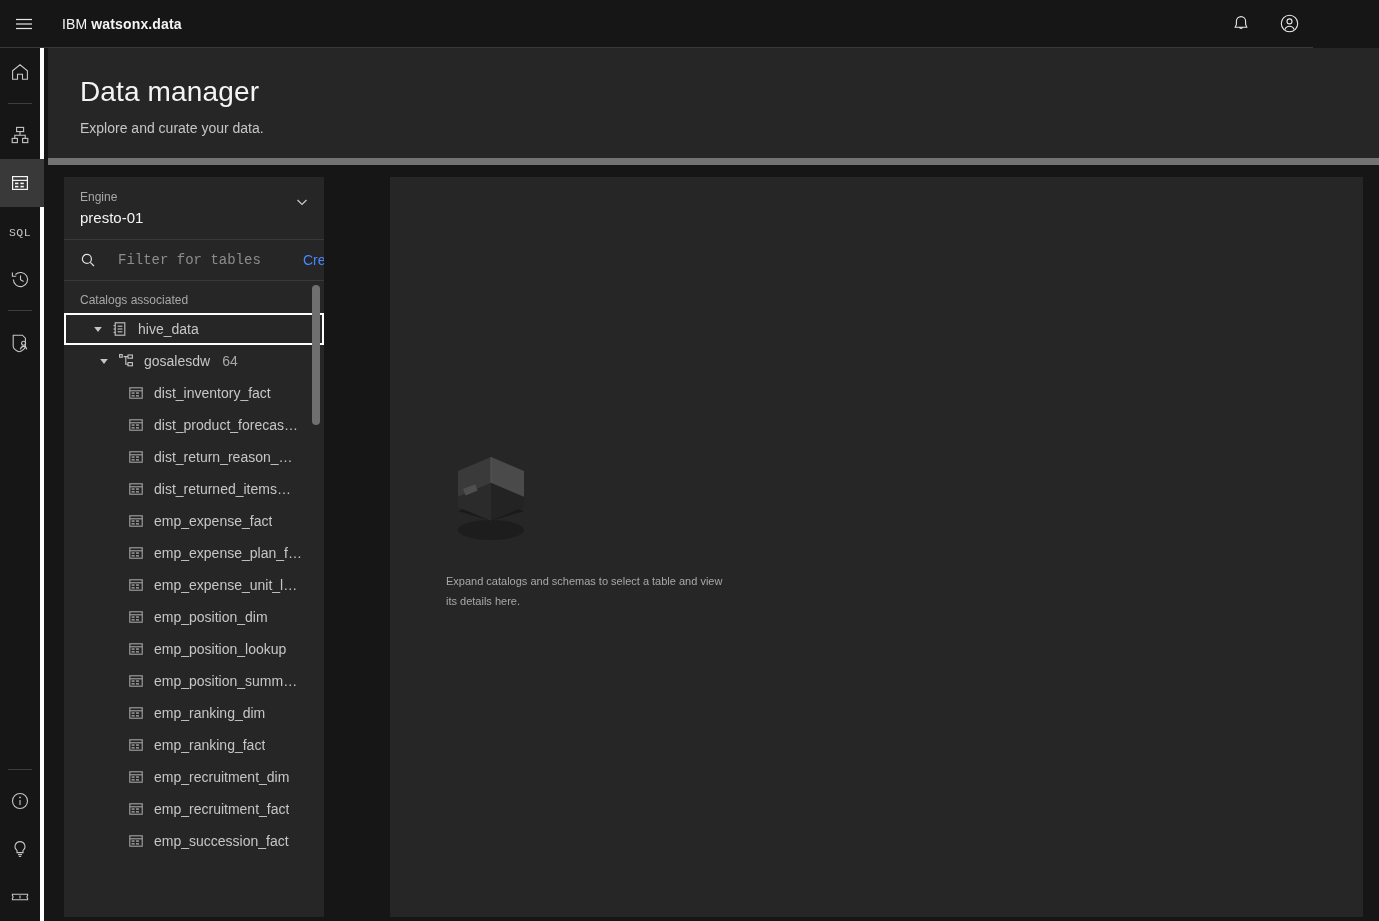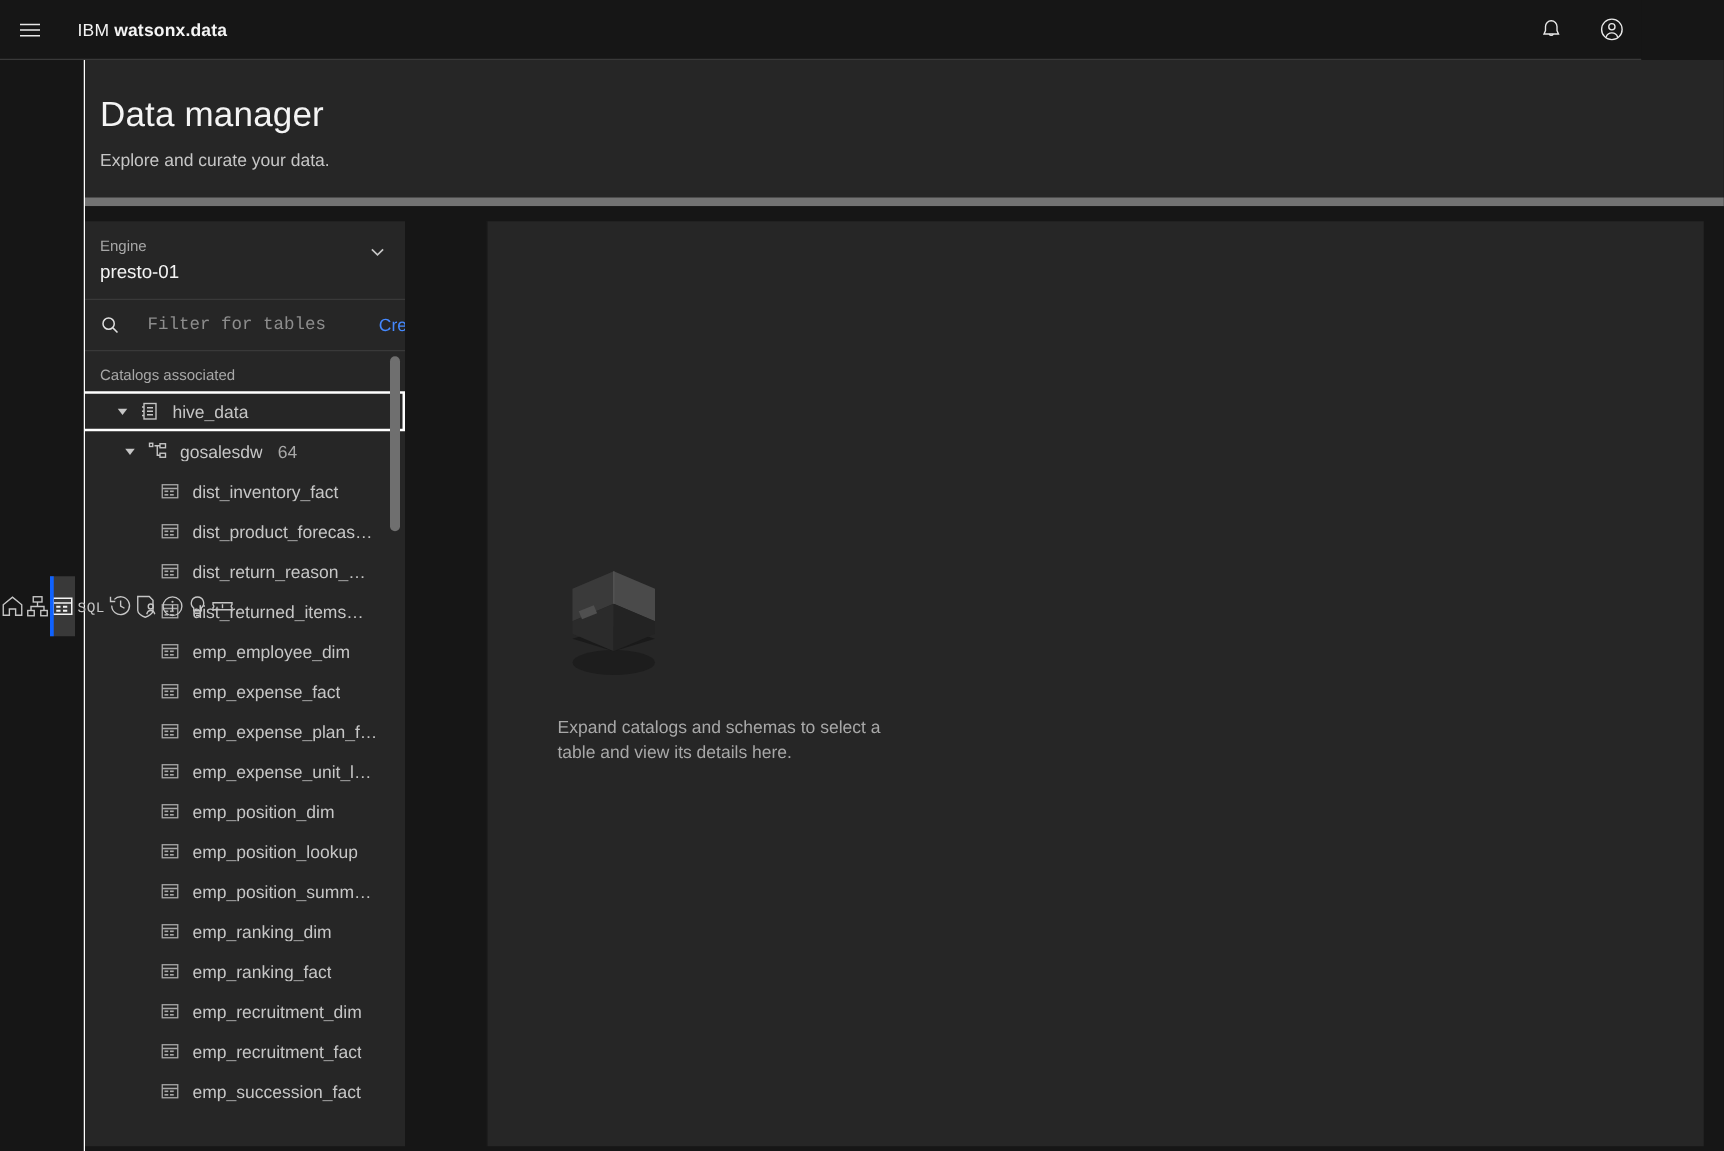--- a/index.html
+++ b/index.html
@@ -37,24 +37,24 @@
   }
   .hdr-icon {
     width: 48px; height: 47px;
     display: flex; align-items: center; justify-content: center;
     cursor: pointer;
   }
 
   
   .rail {
     position: absolute; top: 48px; left: 0;
-    width: 68px; height: 873px;
+    width: 44px; height: 873px;
     background: #161616;
-    border-right: 1px solid #ffffff;
-    display: flex; flex-direction: row; align-items: center;
+    border-right: 4px solid #ffffff;
+    display: flex; flex-direction: column; align-items: center;
     z-index: 35;
   }
   .rail-item {
     width: 48px; height: 48px;
     display: flex; align-items: center; justify-content: center;
     position: relative; cursor: pointer;
   }
   .rail-item.active { background: #393939; }
   .rail-item.active::before {
     content: ""; position: absolute; left: 0; top: 0;
@@ -176,21 +176,21 @@
     background: #262626;
     border-left: 1px solid #161616;
   }
   .empty-wrap {
     position: absolute; left: 56px; top: 268px;
     width: 460px;
   }
   .empty-box { width: 90px; height: 100px; margin-bottom: 26px; }
   .empty-title { font-size: 20px; color: #c6c6c6; font-weight: 400; }
   .empty-desc {
-    font-size: 14px; color: #a8a8a8; margin-top: 12px;
+    font-size: 11px; color: #a8a8a8; margin-top: 12px;
     line-height: 20px; width: 278px;
   }
 </style>
 </head>
 <body>
 
 <div class="header">
   <div class="hamburger">
     <svg width="20" height="20" viewBox="0 0 20 20" fill="none" stroke="#e8e8e8" stroke-width="1.2">
       <line x1="2" y1="5.5" x2="18" y2="5.5"></line>
@@ -432,33 +432,20 @@
             <span class="node-ic">
               <svg width="16" height="16" viewBox="0 0 16 16" fill="none" stroke="#a8a8a8" stroke-width="1.05">
                 <rect x="1.8" y="2.8" width="12.4" height="10.4"></rect>
                 <line x1="1.8" y1="5.8" x2="14.2" y2="5.8"></line>
                 <rect x="3.6" y="7.4" width="3" height="1.3" fill="#a8a8a8" stroke="none"></rect>
                 <rect x="8" y="7.4" width="3" height="1.3" fill="#a8a8a8" stroke="none"></rect>
                 <rect x="3.6" y="10.2" width="3" height="1.3" fill="#a8a8a8" stroke="none"></rect>
                 <rect x="8" y="10.2" width="3" height="1.3" fill="#a8a8a8" stroke="none"></rect>
               </svg>
             </span>
-            <span class="node-label">emp_employee_dim</span>
-          </div>
-          <div class="node lvl2">
-            <span class="node-ic">
-              <svg width="16" height="16" viewBox="0 0 16 16" fill="none" stroke="#a8a8a8" stroke-width="1.05">
-                <rect x="1.8" y="2.8" width="12.4" height="10.4"></rect>
-                <line x1="1.8" y1="5.8" x2="14.2" y2="5.8"></line>
-                <rect x="3.6" y="7.4" width="3" height="1.3" fill="#a8a8a8" stroke="none"></rect>
-                <rect x="8" y="7.4" width="3" height="1.3" fill="#a8a8a8" stroke="none"></rect>
-                <rect x="3.6" y="10.2" width="3" height="1.3" fill="#a8a8a8" stroke="none"></rect>
-                <rect x="8" y="10.2" width="3" height="1.3" fill="#a8a8a8" stroke="none"></rect>
-              </svg>
-            </span>
             <span class="node-label">emp_expense_fact</span>
           </div>
           <div class="node lvl2">
             <span class="node-ic">
               <svg width="16" height="16" viewBox="0 0 16 16" fill="none" stroke="#a8a8a8" stroke-width="1.05">
                 <rect x="1.8" y="2.8" width="12.4" height="10.4"></rect>
                 <line x1="1.8" y1="5.8" x2="14.2" y2="5.8"></line>
                 <rect x="3.6" y="7.4" width="3" height="1.3" fill="#a8a8a8" stroke="none"></rect>
                 <rect x="8" y="7.4" width="3" height="1.3" fill="#a8a8a8" stroke="none"></rect>
                 <rect x="3.6" y="10.2" width="3" height="1.3" fill="#a8a8a8" stroke="none"></rect>

